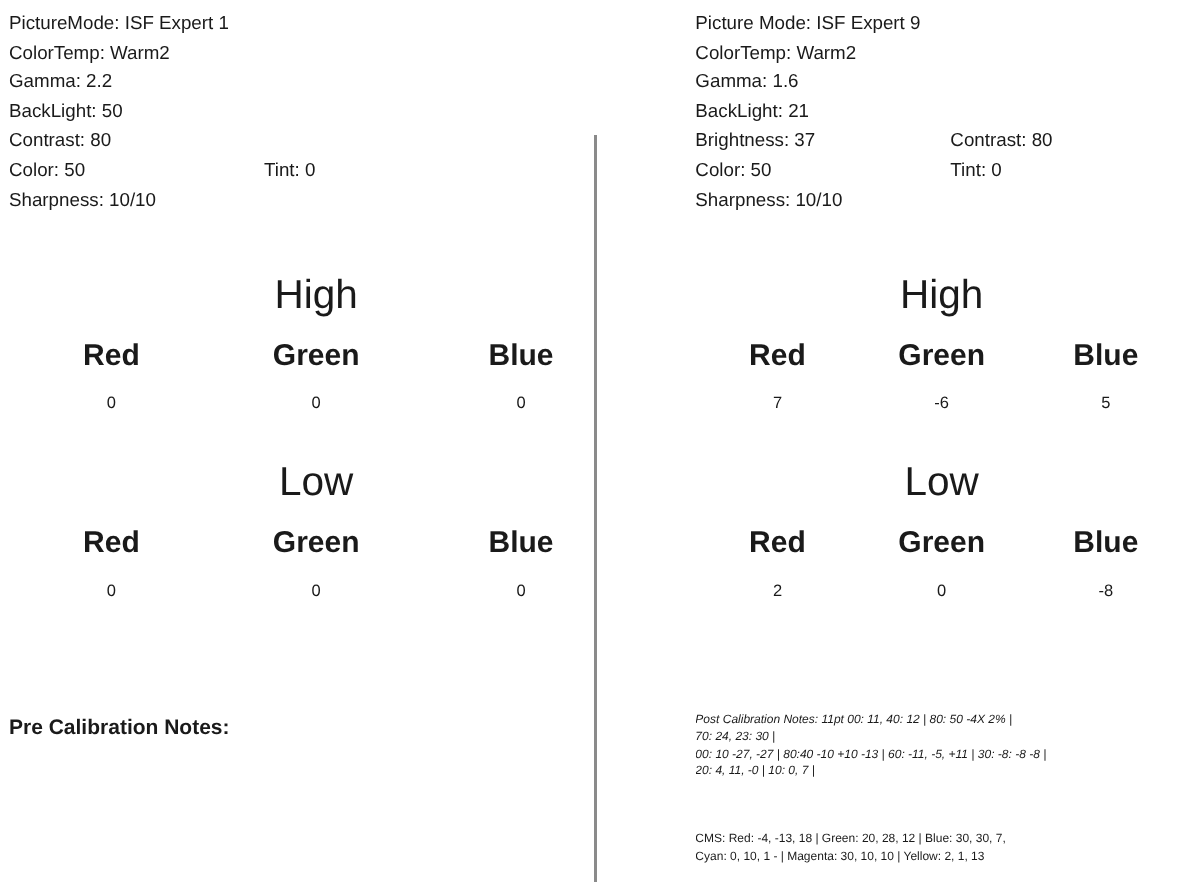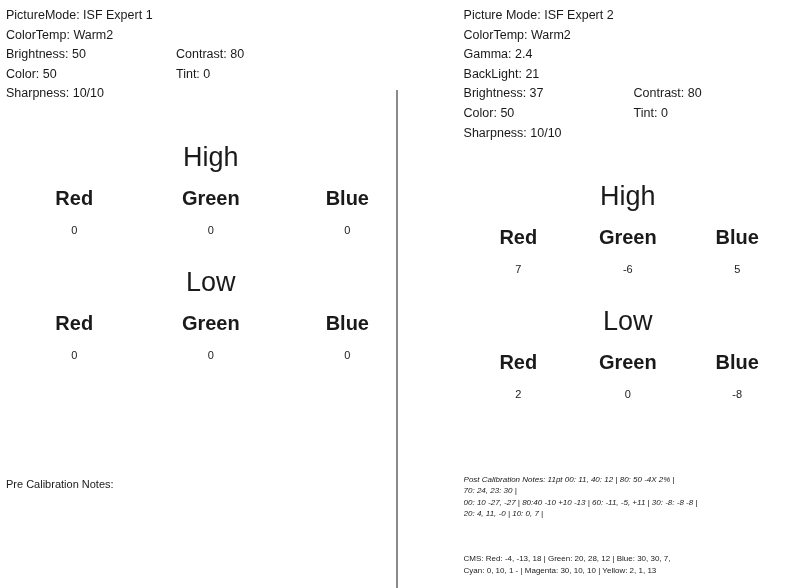--- a/index.html
+++ b/index.html
@@ -98,23 +98,24 @@
   .panel-left .rgb-grid {
     padding: 0 10px 0 0;
   }
   .panel-right .rgb-grid {
     padding: 0 6px 0 0;
   }
   .notes-pre {
     position: absolute;
     left: 6px;
     top: 478px;
-    font-size: 11px;
+    font-size: 14px;
     line-height: 12px;
     white-space: nowrap;
+    font-weight: bold;
   }
   .notes-post {
     position: absolute;
     left: 48px;
     top: 474px;
     width: 344px;
     font-size: 8px;
     line-height: 11.4px;
     font-style: italic;
   }
@@ -142,21 +143,26 @@
   <div class="panel panel-left">
 
     <div class="settings">
       <div class="settings-row">
         <span class="col-a">PictureMode: ISF Expert 1</span>
       </div>
       <div class="settings-row">
         <span class="col-a">ColorTemp: Warm2</span>
       </div>
       <div class="settings-row">
-        <span class="col-a">Brightness: 50</span>
+        <span class="col-a">Gamma: 2.2</span>
+      </div>
+      <div class="settings-row">
+        <span class="col-a">BackLight: 50</span>
+      </div>
+      <div class="settings-row">
         <span class="col-b">Contrast: 80</span>
       </div>
       <div class="settings-row">
         <span class="col-a">Color: 50</span>
         <span class="col-b">Tint: 0</span>
       </div>
       <div class="settings-row">
         <span class="col-a">Sharpness: 10/10</span>
       </div>
     </div>
@@ -197,27 +203,27 @@
       </div>
     </div>
 
     <div class="notes-pre">Pre Calibration Notes:</div>
   </div>
 
   <div class="panel panel-right">
 
     <div class="settings">
       <div class="settings-row">
-        <span class="col-a">Picture Mode: ISF Expert 2</span>
+        <span class="col-a">Picture Mode: ISF Expert 9</span>
       </div>
       <div class="settings-row">
         <span class="col-a">ColorTemp: Warm2</span>
       </div>
       <div class="settings-row">
-        <span class="col-a">Gamma: 2.4</span>
+        <span class="col-a">Gamma: 1.6</span>
       </div>
       <div class="settings-row">
         <span class="col-a">BackLight: 21</span>
       </div>
       <div class="settings-row">
         <span class="col-a">Brightness: 37</span>
         <span class="col-b">Contrast: 80</span>
       </div>
       <div class="settings-row">
         <span class="col-a">Color: 50</span>

